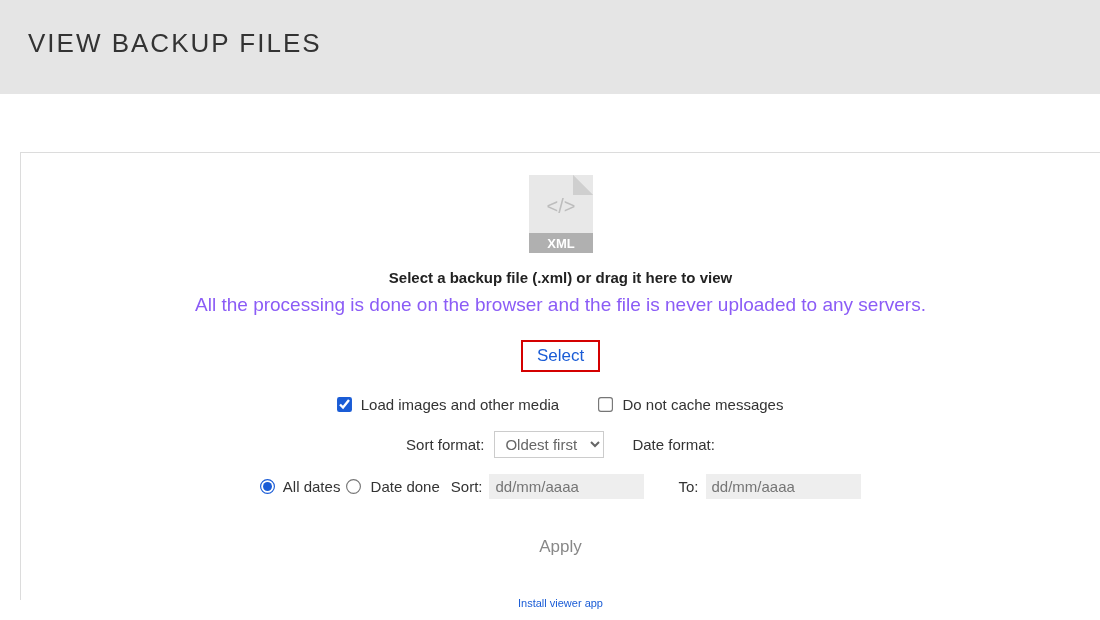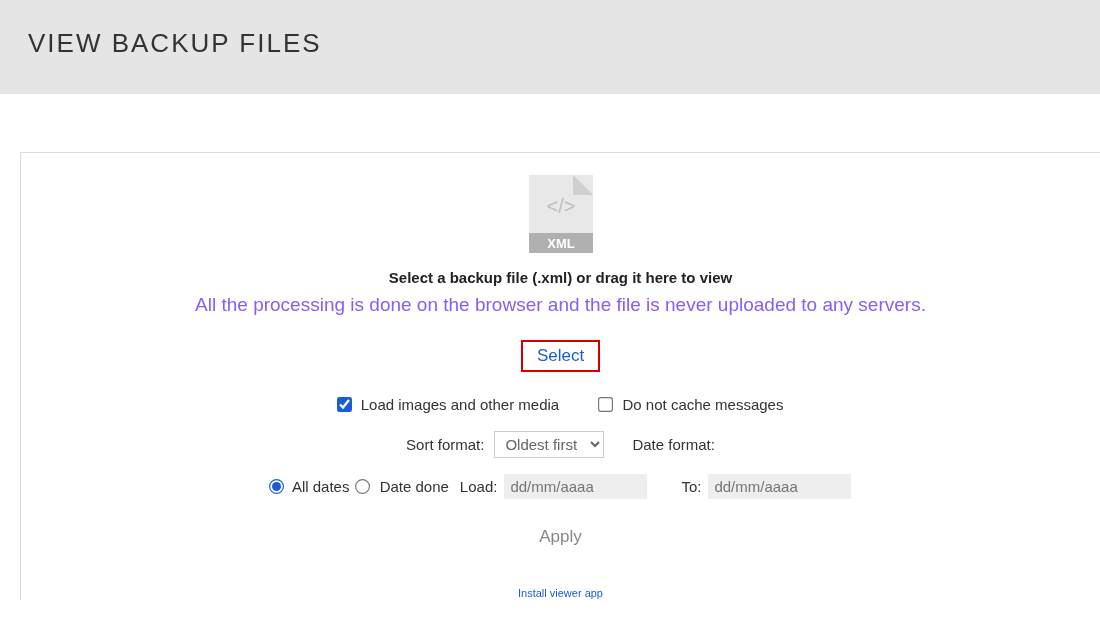--- a/index.html
+++ b/index.html
@@ -50,26 +50,26 @@
       padding: 3px 6px;
       min-width: 110px;
     }
     .date-row { margin-top: 16px; font-size: 15px; display: flex; justify-content: center; align-items: center; gap: 7px; }
     .date-row input[type="text"] {
       border: none;
       background: #eee;
       padding: 4px 6px;
       font-size: 15px;
       color: #7f1d1d;
-      width: 143px;
+      width: 155px;
     }
     .date-row .spc { display:inline-block; width: 20px; }
     .apply-btn {
       display: inline-block;
-      margin-top: 28px;
+      margin-top: 38px;
       color: #888;
       font-size: 17px;
       background: none;
       border: none;
       cursor: pointer;
     }
     .install-link {
       display: inline-block;
       margin-top: 40px;
       color: #1a5cd6;
@@ -129,21 +129,21 @@
 
   <div class="date-row">
     <label>
       <input type="radio" name="datescope" checked="" style="">
       <span>All dates</span>
     </label>
     <label>
       <input type="radio" name="datescope" style="">
       <span>Date done</span>
     </label>
-    <span style="margin-left:4px;">Load:</span>
+    <span style="margin-left:4px;">Sort:</span>
     <input type="text" placeholder="dd/mm/aaaa" style="">
     <span class="spc"></span>
     <span>To:</span>
     <input type="text" placeholder="dd/mm/aaaa" style="">
   </div>
 
   <button class="apply-btn">Apply</button>
   <br>
   <a class="install-link">Install viewer app</a>
 

